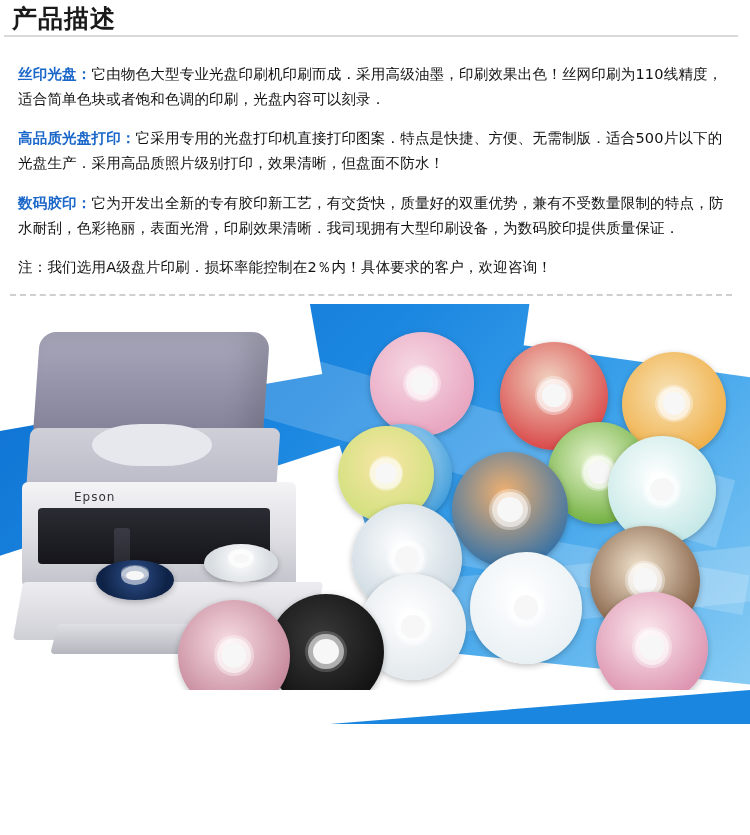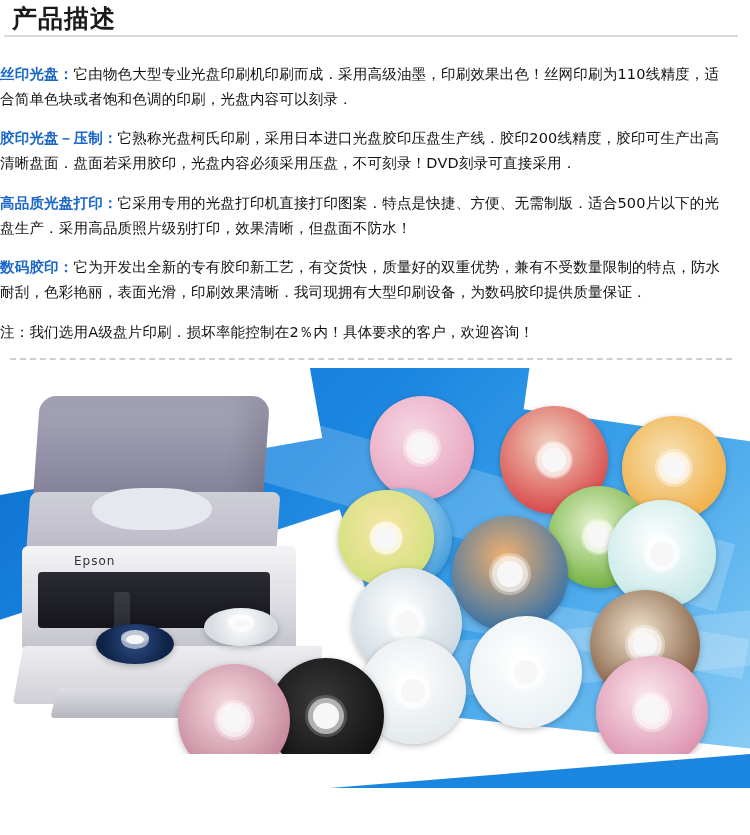--- a/index.html
+++ b/index.html
@@ -39,21 +39,21 @@
     font-family: "DejaVu Serif", "Liberation Serif", serif;
     font-style: italic;
     font-size: 19px;
     color: #4c4c4c;
     margin-left: 4px;
     line-height: 1.05;
   }
 
   
   .content {
-    padding: 10px 14px 0 0;
+    padding: 10px 14px 0 18px;
   }
   .para {
     font-size: 14.5px;
     line-height: 25px;
     color: #111111;
     margin-bottom: 9px;
     text-align: left;
     letter-spacing: 0.2px;
   }
   .para .lbl {
@@ -255,23 +255,20 @@
   <div class="header">
     <span class="header-cn">产品描述</span>
   </div>
 
   <div class="content">
 
     <p class="para">
       <span class="lbl">丝印光盘：</span><span class="body">它由物色大型专业光盘印刷机印刷而成．采用高级油墨，印刷效果出色！丝网印刷为110线精度，适合简单色块或者饱和色调的印刷，光盘内容可以刻录．</span>
     </p>
 
-    <p class="para">
-      <span class="lbl">胶印光盘－压制：</span><span class="body">它熟称光盘柯氏印刷，采用日本进口光盘胶印压盘生产线．胶印200线精度，胶印可生产出高清晰盘面．盘面若采用胶印，光盘内容必须采用压盘，不可刻录！DVD刻录可直接采用．</span>
-    </p>
 
     <p class="para">
       <span class="lbl">高品质光盘打印：</span><span class="body">它采用专用的光盘打印机直接打印图案．特点是快捷、方便、无需制版．适合500片以下的光盘生产．采用高品质照片级别打印，效果清晰，但盘面不防水！</span>
     </p>
 
     <p class="para">
       <span class="lbl">数码胶印：</span><span class="body">它为开发出全新的专有胶印新工艺，有交货快，质量好的双重优势，兼有不受数量限制的特点，防水耐刮，色彩艳丽，表面光滑，印刷效果清晰．我司现拥有大型印刷设备，为数码胶印提供质量保证．</span>
     </p>
 
 

